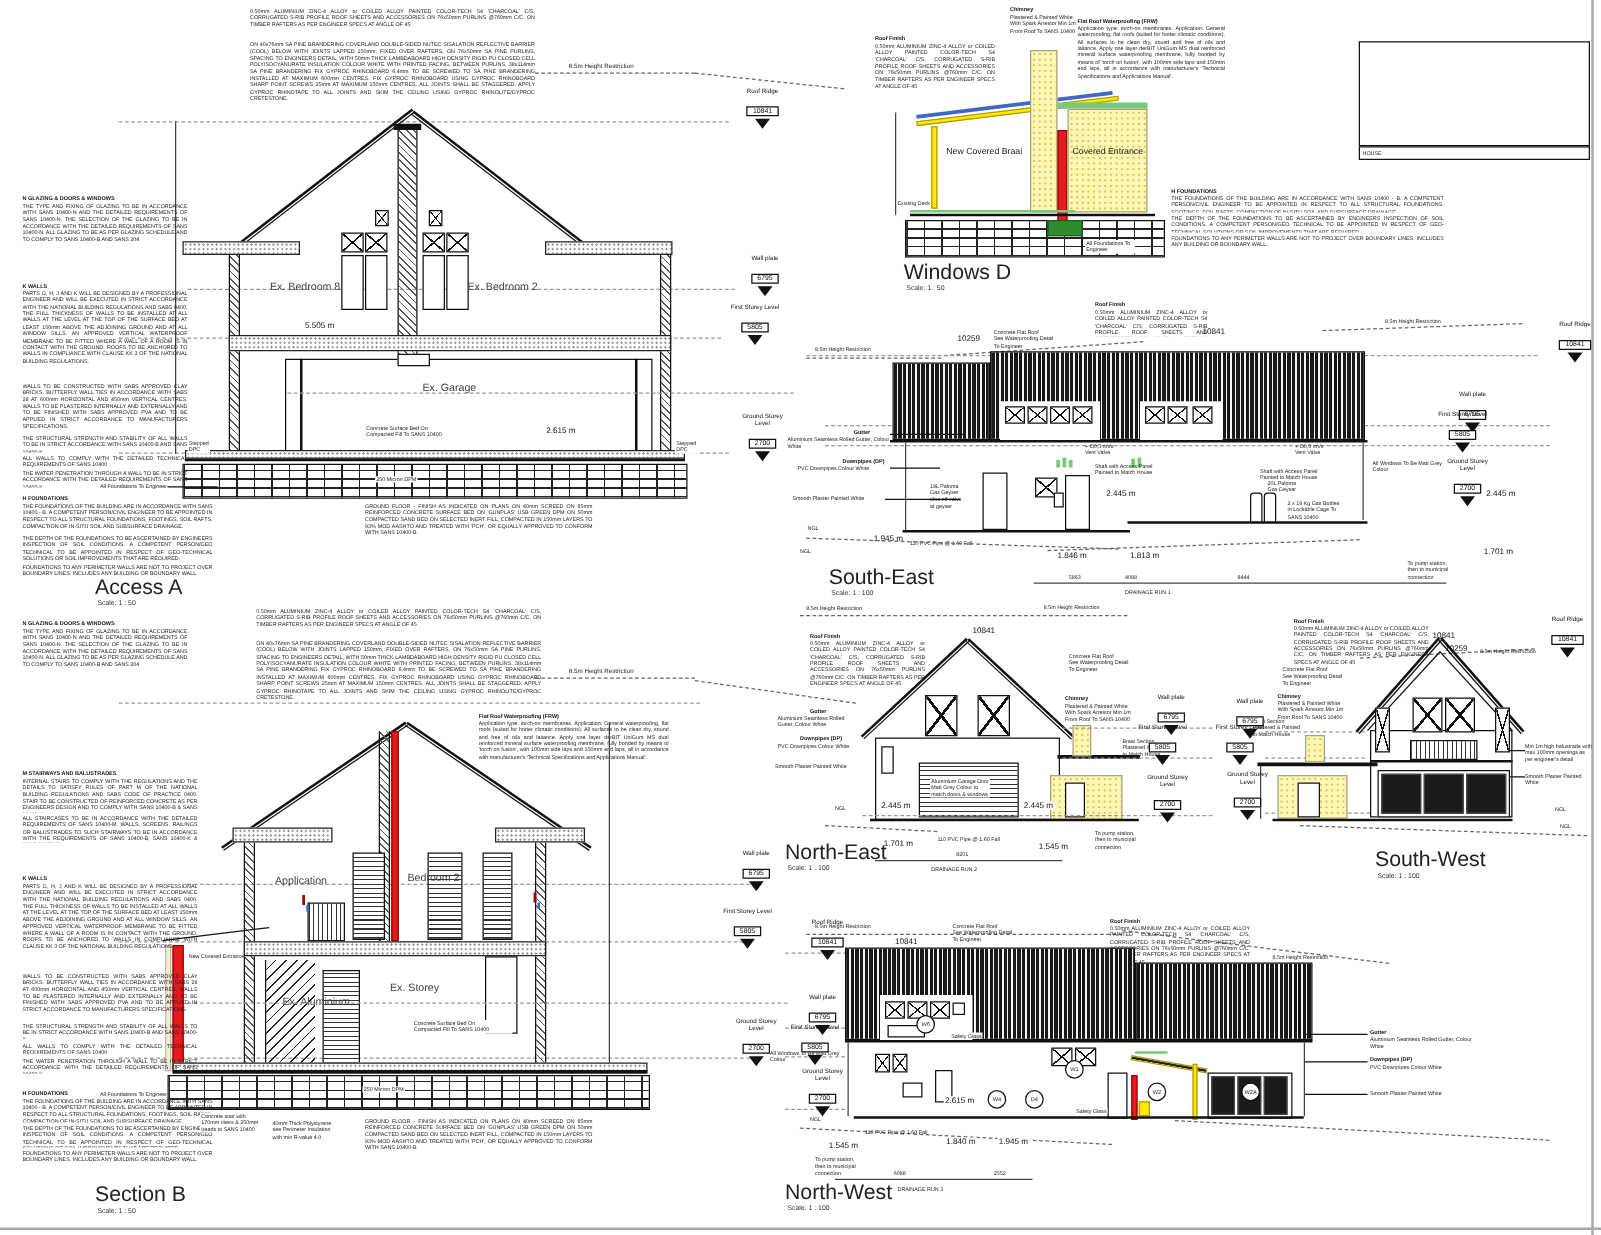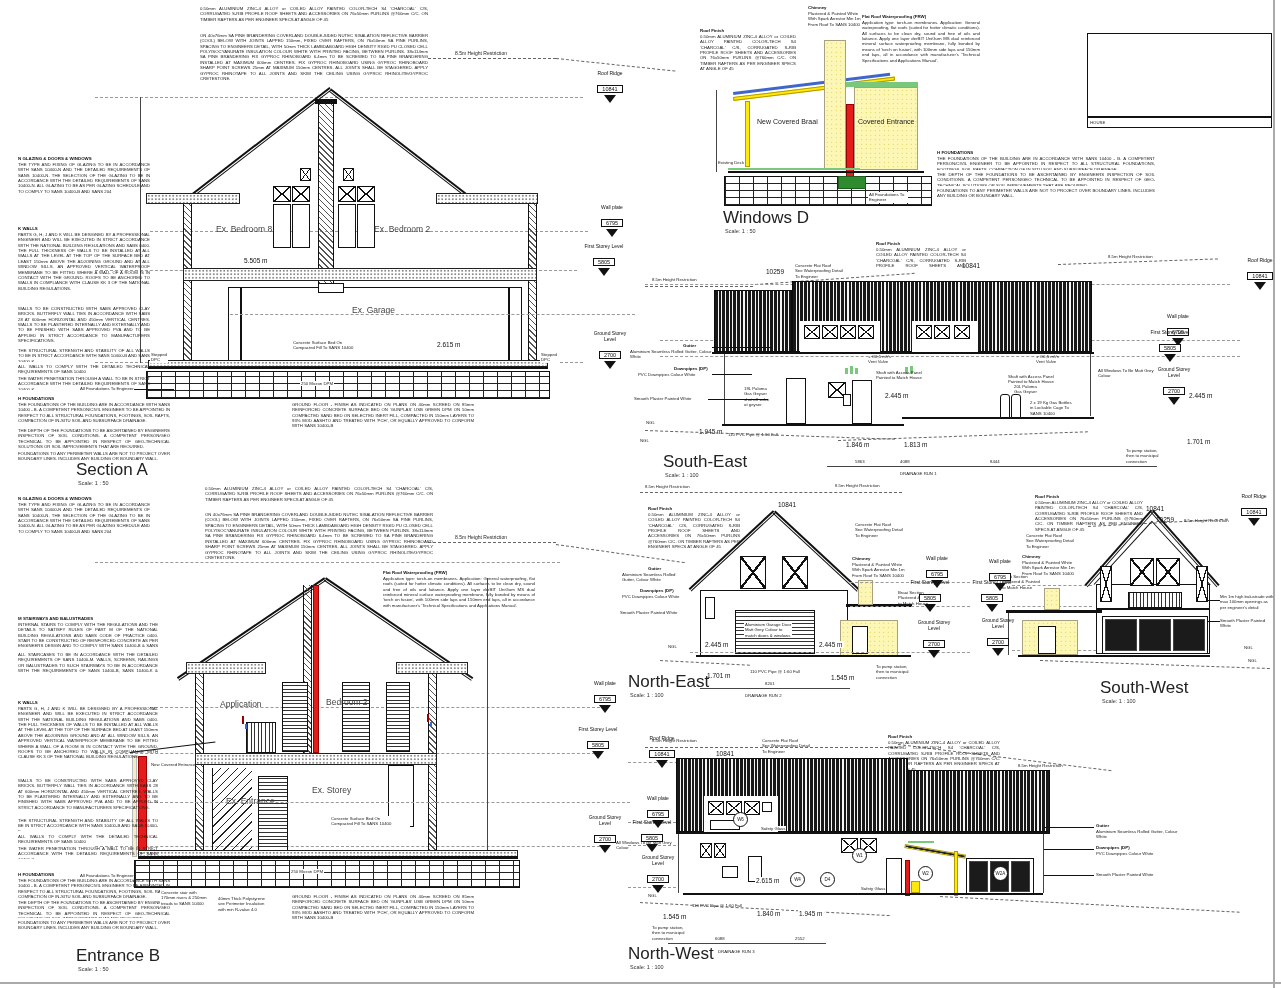--- a/index.html
+++ b/index.html
@@ -91,21 +91,21 @@
   <div class="box" style="left:338px;top:204px;width:18px;height:44px"></div>
   <div class="box" style="left:357px;top:204px;width:18px;height:44px"></div>
   <div class="fs8" style="left:216px;top:224px">Ex. Bedroom 8</div>
   <div class="fs8" style="left:374px;top:224px">Ex. Bedroom 2</div>
   <div class="dim" style="left:243px;top:257px">5.505 m</div>
   <div class="conc" style="left:183px;top:268px;width:354px;height:13px"></div>
   <div class="box2" style="left:228px;top:287px;width:294px;height:80px"></div>
   <div class="ln" style="left:240px;top:287px;width:1.5px;height:80px"></div>
   <div class="ln" style="left:508px;top:287px;width:1.5px;height:80px"></div>
   <div class="box" style="left:318px;top:283px;width:26px;height:10px"></div>
-  <div class="fs8" style="left:352px;top:305px">Ex. Garage</div>
+  <div class="fs8" style="left:338px;top:305px">Ex. Garage</div>
   <div class="dsh" style="left:230px;top:314px;width:405px"></div>
   <div class="t4l pre wbg" style="left:292px;top:340px;width:80px;z-index:4">Concrete Surface Bed On
 Compacted Fill To SANS 10400</div>
   <div class="dim" style="left:436px;top:341px">2.615 m</div>
   <div class="t4l pre wbg" style="left:150px;top:352px;z-index:4">Stepped
 DPC</div>
   <div class="t4l pre wbg" style="left:540px;top:352px;z-index:4">Stepped
 DPC</div>
   <div class="conc" style="left:148px;top:360px;width:400px;height:7px"></div>
   <div class="ln" style="left:148px;top:367px;width:400px;height:2px"></div>
@@ -120,21 +120,21 @@
   <div class="t4b" style="left:18px;top:226px">K WALLS</div>
   <div class="t4" style="left:18px;top:232px;width:132px;height:68px;overflow:hidden">PARTS G, H, J AND K WILL BE DESIGNED BY A PROFESSIONAL ENGINEER AND WILL BE EXECUTED IN STRICT ACCORDANCE WITH THE NATIONAL BUILDING REGULATIONS AND SABS 0400. THE FULL THICKNESS OF WALLS TO BE INSTALLED AT ALL WALLS AT THE LEVEL AT THE TOP OF THE SURFACE BED AT LEAST 150mm ABOVE THE ADJOINING GROUND AND AT ALL WINDOW SILLS. AN APPROVED VERTICAL WATERPROOF MEMBRANE TO BE FITTED WHERE A WALL OF A ROOM IS IN CONTACT WITH THE GROUND. ROOFS TO BE ANCHORED TO WALLS IN COMPLIANCE WITH CLAUSE KK 3 OF THE NATIONAL BUILDING REGULATIONS.</div>
   <div class="t4" style="left:18px;top:306px;width:132px;height:38px;overflow:hidden">WALLS TO BE CONSTRUCTED WITH SABS APPROVED CLAY BRICKS. BUTTERFLY WALL TIES IN ACCORDANCE WITH SABS 28 AT 600mm HORIZONTAL AND 450mm VERTICAL CENTRES. WALLS TO BE PLASTERED INTERNALLY AND EXTERNALLY AND TO BE FINISHED WITH SABS APPROVED PVA AND TO BE APPLIED IN STRICT ACCORDANCE TO MANUFACTURERS SPECIFICATIONS.</div>
   <div class="t4" style="left:18px;top:348px;width:132px;height:14px;overflow:hidden">THE STRUCTURAL STRENGTH AND STABILITY OF ALL WALLS TO BE IN STRICT ACCORDANCE WITH SANS 10400-B AND SANS 10400-K</div>
   <div class="t4" style="left:18px;top:364px;width:132px;height:10px;overflow:hidden">ALL WALLS TO COMPLY WITH THE DETAILED TECHNICAL REQUIREMENTS OF SANS 10400</div>
   <div class="t4" style="left:18px;top:376px;width:132px;height:14px;overflow:hidden">THE WATER PENETRATION THROUGH A WALL TO BE IN STRICT ACCORDANCE WITH THE DETAILED REQUIREMENTS OF SANS 10400-K</div>
   <div class="t4b" style="left:18px;top:396px">H FOUNDATIONS</div>
   <div class="t4" style="left:18px;top:402px;width:152px;height:23px;overflow:hidden">THE FOUNDATIONS OF THE BUILDING ARE IN ACCORDANCE WITH SANS 10400 - B. A COMPETENT PERSON/CIVIL ENGINEER TO BE APPOINTED IN RESPECT TO ALL STRUCTURAL FOUNDATIONS, FOOTINGS, SOIL RAFTS, COMPACTION OF IN-SITU SOIL AND SUBSURFACE DRAINAGE.</div>
   <div class="t4" style="left:18px;top:428px;width:152px;height:20px;overflow:hidden">THE DEPTH OF THE FOUNDATIONS TO BE ASCERTAINED BY ENGINEERS INSPECTION OF SOIL CONDITIONS. A COMPETENT PERSON/GEO TECHNICAL TO BE APPOINTED IN RESPECT OF GEO-TECHNICAL SOLUTIONS OR SOIL IMPROVEMENTS THAT ARE REQUIRED.</div>
   <div class="t4" style="left:18px;top:451px;width:152px;height:12px;overflow:hidden">FOUNDATIONS TO ANY PERIMETER WALLS ARE NOT TO PROJECT OVER BOUNDARY LINES. INCLUDES ANY BUILDING OR BOUNDARY WALL.</div>
-  <div class="stitle" style="left:76px;top:460px">Section A</div>
+  <div class="stitle" style="left:76px;top:460px">Access A</div>
   <div class="sscale" style="left:78px;top:480px">Scale: 1 : 50</div>
 
   <div class="t4" style="left:205px;top:486px;width:228px;height:24px;overflow:hidden">0.50mm ALUMINIUM ZINC-4 ALLOY or COILED ALLOY PAINTED COLOR-TECH S4 'CHARCOAL' C/S, CORRUGATED S-RIB PROFILE ROOF SHEETS AND ACCESSORIES ON 76x50mm PURLINS @760mm C/C. ON TIMBER RAFTERS AS PER ENGINEER SPECS AT ANGLE OF 45</div>
   <div class="t4" style="left:205px;top:512px;width:228px;height:62px;overflow:hidden">ON 40x76mm SA PINE BRANDERING COVERLAND DOUBLE-SIDED NUTEC SISALATION REFLECTIVE BARRIER (COOL) BELOW WITH JOINTS LAPPED 150mm, FIXED OVER RAFTERS, ON 76x50mm SA PINE PURLINS, SPACING TO ENGINEERS DETAIL, WITH 50mm THICK LAMBDABOARD HIGH DENSITY RIGID PU CLOSED CELL POLYISOCYANURATE INSULATION COLOUR WHITE WITH PRINTED FACING, BETWEEN PURLINS. 38x114mm SA PINE BRANDERING FIX GYPROC RHINOBOARD 6.4mm TO BE SCREWED TO SA PINE BRANDERING INSTALLED AT MAXIMUM 600mm CENTRES. FIX GYPROC RHINOBOARD USING GYPROC RHINOBOARD SHARP POINT SCREWS 25mm AT MAXIMUM 150mm CENTRES. ALL JOINTS SHALL BE STAGGERED. APPLY GYPROC RHINOTAPE TO ALL JOINTS AND SKIM THE CEILING USING GYPROC RHINOLITE/GYPROC CRETESTONE.</div>
   <div class="t5" style="left:455px;top:534px">8.5m Height Restriction</div>
   <div class="dd" style="left:428px;top:542px;width:128px"></div>
   <div class="dd" style="left:556px;top:544px;width:130px;transform:rotate(8deg)"></div>
   <div class="t4b" style="left:383px;top:570px">Flat Roof Waterproofing (FRW)</div>
   <div class="t4" style="left:383px;top:576px;width:152px;height:48px;overflow:hidden">Application type: torch-on membranes. Application: General waterproofing, flat roofs (suited for hotter climatic conditions). All surfaces to be clean dry, sound and free of oils and laitance. Apply one layer derBIT UniGum MS dual reinforced mineral surface waterproofing membrane, fully bonded by means of 'torch on fusion', with 100mm side laps and 150mm end laps, all in accordance with manufacturer's 'Technical Specifications and Applications Manual'.</div>
   <div class="dsh" style="left:95px;top:562px;width:465px"></div>
@@ -162,21 +162,21 @@
   <div class="gln" style="left:245px;top:724px;width:2px;height:5px;background:#3f67c9"></div>
   <div class="redc" style="left:427px;top:714px;width:2px;height:8px"></div>
   <div class="gln" style="left:430px;top:722px;width:2px;height:5px;background:#3f67c9"></div>
   <div class="fs8" style="left:220px;top:699px">Application</div>
   <div class="fs8" style="left:326px;top:697px">Bedroom 2</div>
   <div class="conc" style="left:195px;top:753px;width:242px;height:12px"></div>
   <div class="stairs" style="left:212px;top:768px;width:40px;height:86px"></div>
   <div class="louv" style="left:258px;top:776px;width:30px;height:76px"></div>
   <div class="box" style="left:388px;top:765px;width:26px;height:62px"></div>
   <div class="fs8" style="left:312px;top:785px">Ex. Storey</div>
-  <div class="fs8" style="left:226px;top:796px">Ex. Entrance</div>
+  <div class="fs8" style="left:226px;top:796px">Ex. Aluminium</div>
   <div class="dsh" style="left:150px;top:802px;width:480px"></div>
   <div class="slope1" style="left:130px;top:752px;width:86px;transform:rotate(-7deg)"></div>
   <div class="yel" style="left:132px;top:756px;width:5px;height:101px;background:#f5ecc8;border-color:#bbb"></div>
   <div class="redc" style="left:138px;top:756px;width:9px;height:101px"></div>
   <div class="t4l" style="left:151px;top:762px;width:54px">New Covered Entrance</div>
   <div class="vln" style="left:487px;top:578px;height:278px"></div>
   <div class="conc" style="left:138px;top:850px;width:380px;height:7px"></div>
   <div class="ln" style="left:138px;top:856px;width:380px;height:2.5px"></div>
   <div class="basket" style="left:134px;top:860px;width:386px;height:28px"></div>
   <div class="t4l wbg" style="left:290px;top:869px;z-index:4">250 Micron DPM</div>
@@ -199,21 +199,21 @@
   <div class="t4b" style="left:18px;top:700px">K WALLS</div>
   <div class="t4" style="left:18px;top:706px;width:140px;height:66px;overflow:hidden">PARTS G, H, J AND K WILL BE DESIGNED BY A PROFESSIONAL ENGINEER AND WILL BE EXECUTED IN STRICT ACCORDANCE WITH THE NATIONAL BUILDING REGULATIONS AND SABS 0400. THE FULL THICKNESS OF WALLS TO BE INSTALLED AT ALL WALLS AT THE LEVEL AT THE TOP OF THE SURFACE BED AT LEAST 150mm ABOVE THE ADJOINING GROUND AND AT ALL WINDOW SILLS. AN APPROVED VERTICAL WATERPROOF MEMBRANE TO BE FITTED WHERE A WALL OF A ROOM IS IN CONTACT WITH THE GROUND. ROOFS TO BE ANCHORED TO WALLS IN COMPLIANCE WITH CLAUSE KK 3 OF THE NATIONAL BUILDING REGULATIONS.</div>
   <div class="t4" style="left:18px;top:778px;width:140px;height:36px;overflow:hidden">WALLS TO BE CONSTRUCTED WITH SABS APPROVED CLAY BRICKS. BUTTERFLY WALL TIES IN ACCORDANCE WITH SABS 28 AT 600mm HORIZONTAL AND 450mm VERTICAL CENTRES. WALLS TO BE PLASTERED INTERNALLY AND EXTERNALLY AND TO BE FINISHED WITH SABS APPROVED PVA AND TO BE APPLIED IN STRICT ACCORDANCE TO MANUFACTURERS SPECIFICATIONS.</div>
   <div class="t4" style="left:18px;top:818px;width:140px;height:13px;overflow:hidden">THE STRUCTURAL STRENGTH AND STABILITY OF ALL WALLS TO BE IN STRICT ACCORDANCE WITH SANS 10400-B AND SANS 10400-K</div>
   <div class="t4" style="left:18px;top:834px;width:140px;height:9px;overflow:hidden">ALL WALLS TO COMPLY WITH THE DETAILED TECHNICAL REQUIREMENTS OF SANS 10400</div>
   <div class="t4" style="left:18px;top:846px;width:140px;height:13px;overflow:hidden">THE WATER PENETRATION THROUGH A WALL TO BE IN STRICT ACCORDANCE WITH THE DETAILED REQUIREMENTS OF SANS 10400-K</div>
   <div class="t4b" style="left:18px;top:872px">H FOUNDATIONS</div>
   <div class="t4" style="left:18px;top:878px;width:152px;height:20px;overflow:hidden">THE FOUNDATIONS OF THE BUILDING ARE IN ACCORDANCE WITH SANS 10400 - B. A COMPETENT PERSON/CIVIL ENGINEER TO BE APPOINTED IN RESPECT TO ALL STRUCTURAL FOUNDATIONS, FOOTINGS, SOIL RAFTS, COMPACTION OF IN-SITU SOIL AND SUBSURFACE DRAINAGE.</div>
   <div class="t4" style="left:18px;top:900px;width:152px;height:18px;overflow:hidden">THE DEPTH OF THE FOUNDATIONS TO BE ASCERTAINED BY ENGINEERS INSPECTION OF SOIL CONDITIONS. A COMPETENT PERSON/GEO TECHNICAL TO BE APPOINTED IN RESPECT OF GEO-TECHNICAL SOLUTIONS OR SOIL IMPROVEMENTS THAT ARE REQUIRED.</div>
   <div class="t4" style="left:18px;top:920px;width:152px;height:10px;overflow:hidden">FOUNDATIONS TO ANY PERIMETER WALLS ARE NOT TO PROJECT OVER BOUNDARY LINES. INCLUDES ANY BUILDING OR BOUNDARY WALL.</div>
-  <div class="stitle" style="left:76px;top:946px">Entrance B</div>
+  <div class="stitle" style="left:76px;top:946px">Section B</div>
   <div class="sscale" style="left:78px;top:966px">Scale: 1 : 50</div>
 
   <div class="t4b" style="left:808px;top:5px">Chimney</div>
   <div class="t4l pre" style="left:808px;top:11px;width:62px">Plastered &amp; Painted White
 With Spark Arrestor Min 1m
 From Roof To SANS 10400</div>
   <div class="t4b" style="left:700px;top:28px">Roof Finish</div>
   <div class="t4" style="left:700px;top:34px;width:96px;height:42px;overflow:hidden">0.50mm ALUMINIUM ZINC-4 ALLOY or COILED ALLOY PAINTED COLOR-TECH S4 'CHARCOAL' C/S, CORRUGATED S-RIB PROFILE ROOF SHEETS AND ACCESSORIES ON 76x50mm PURLINS @760mm C/C. ON TIMBER RAFTERS AS PER ENGINEER SPECS AT ANGLE OF 45</div>
   <div class="t4b" style="left:862px;top:14px">Flat Roof Waterproofing (FRW)</div>
   <div class="t4" style="left:862px;top:20px;width:118px;height:46px;overflow:hidden">Application type: torch-on membranes. Application: General waterproofing, flat roofs (suited for hotter climatic conditions). All surfaces to be clean dry, sound and free of oils and laitance. Apply one layer derBIT UniGum MS dual reinforced mineral surface waterproofing membrane, fully bonded by means of 'torch on fusion', with 100mm side laps and 150mm end laps, all in accordance with manufacturer's 'Technical Specifications and Applications Manual'.</div>

